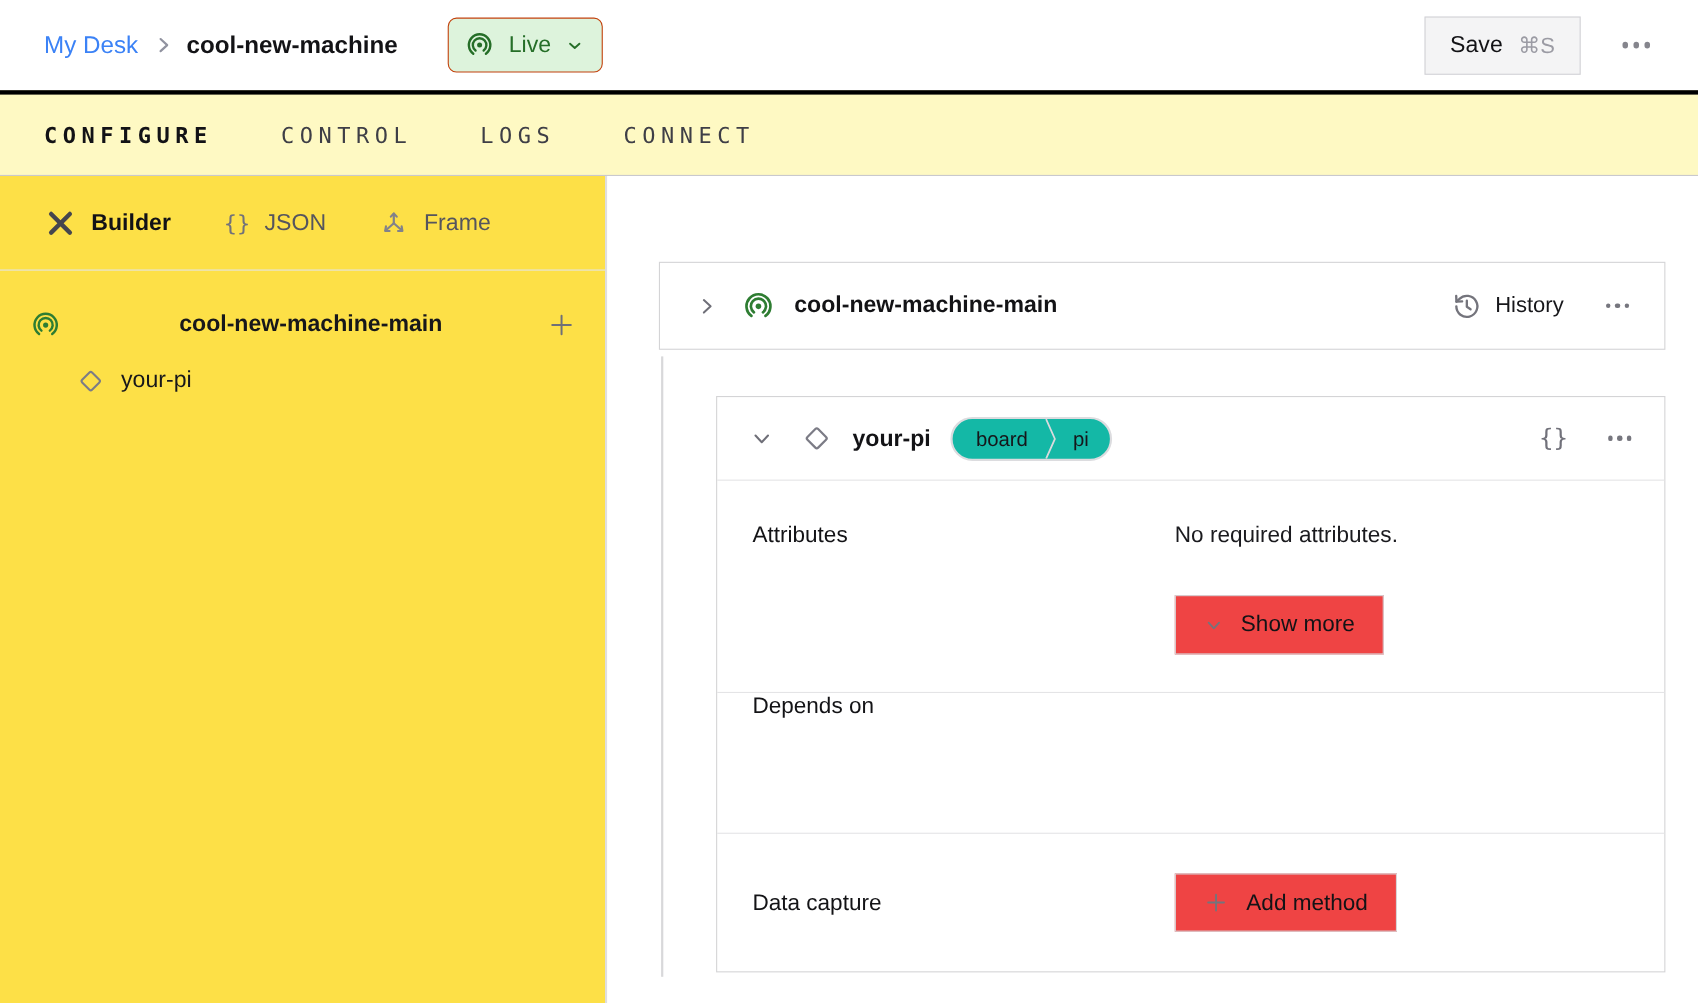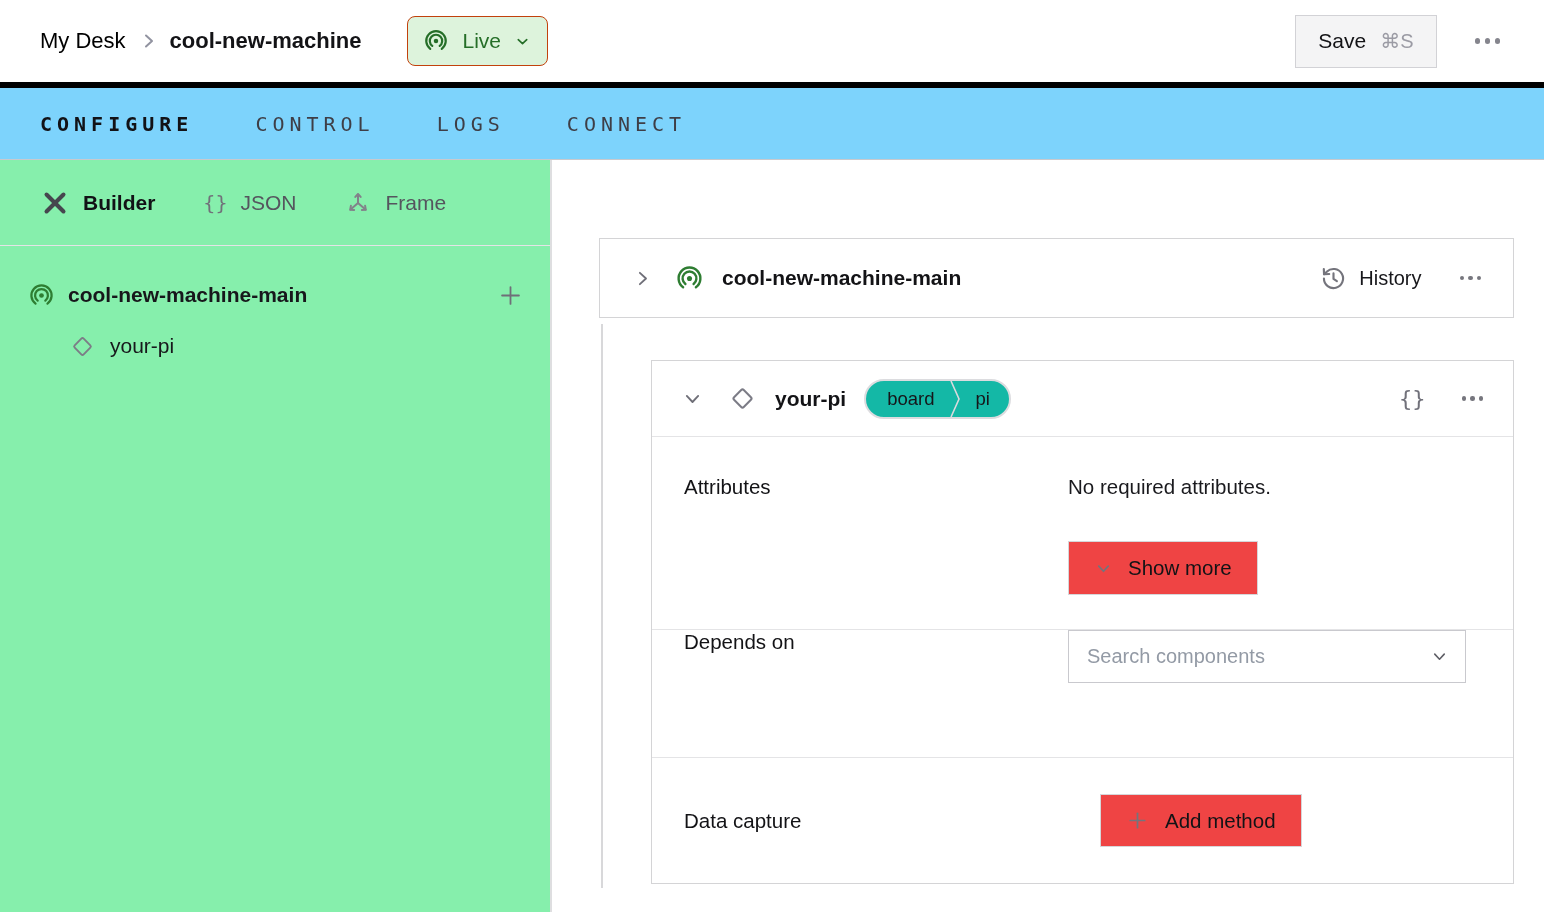--- a/index.html
+++ b/index.html
@@ -1,44 +1,44 @@
 <!DOCTYPE html>
 <html><head>
 <meta charset="utf-8">
 <style>
   * { margin:0; padding:0; box-sizing:border-box; }
   html,body { width:1544px; height:912px; overflow:hidden; background:#fff;
     font-family:"Liberation Sans", sans-serif; color:#141418; }
 
   
   .topbar { height:82px; display:flex; align-items:center; padding:0 44px 0 40px; background:#fff; }
-  .crumb-parent { font-size:22px; color:#000000; cursor:pointer; }
+  .crumb-parent { font-size:22px; color:#3b82f6; cursor:pointer; }
   .crumb-sep { margin:0 12px; display:flex; }
   .crumb-current { font-size:22px; font-weight:700; color:#131316; }
   .live { margin-left:46px; display:inline-flex; align-items:center; gap:13px; height:50px;
     padding:0 16px 0 15px; border:1px solid #c2410c; background:#ddf3dc; border-radius:8px;
     color:#256e28; font-size:21px; cursor:pointer; }
   .save { margin-left:auto; display:inline-flex; align-items:center; gap:14px; height:53px;
     padding:0 22px; background:#f4f4f5; border:1px solid #d2d2d6; font-size:21px; color:#131316; cursor:pointer; }
   .save .sc { color:#9b9ba4; font-size:20px; }
   .dots { display:inline-flex; gap:4px; align-items:center; cursor:pointer; }
   .dots i { width:4.5px; height:4.5px; border-radius:50%; background:#76767e; display:block; }
   .dots.big { gap:4.5px; margin-left:38px; }
   .dots.big i { width:5.5px; height:5.5px; background:#85858d; }
 
   
-  .tabstrip { height:78px; background:#7dd3fc; border-top:6px solid #000000; border-bottom:1px solid #c9c9cd;
+  .tabstrip { height:78px; background:#fef9c3; border-top:4px solid #000000; border-bottom:1px solid #c9c9cd;
     display:flex; align-items:center; padding-left:40px; font-family:"DejaVu Sans Mono", monospace; }
   .tab { font-size:20px; letter-spacing:5px; color:#3e3e46; margin-right:62px; cursor:pointer; }
   .tab.active { font-weight:700; color:#121216; }
 
   
   .content { display:flex; height:752px; }
 
-  .sidebar { width:552px; min-width:552px; background:#86efac; border-right:2px solid #dedee0; }
+  .sidebar { width:552px; min-width:552px; background:#fde047; border-right:2px solid #dedee0;text-align:center; }
   .viewtabs { height:86px; display:flex; align-items:center; padding-left:40px; border-bottom:1px solid #e4e4e6; }
   .vt { display:inline-flex; align-items:center; gap:13px; margin-right:48px; font-size:21px; color:#55555e; cursor:pointer; }
   .vt.active { color:#121216; font-weight:700; }
   .braces { font-family:"DejaVu Sans Mono", monospace; font-size:20px; color:#71717a; }
 
   .tree { padding-top:22px; }
   .trow1 { display:flex; align-items:center; height:54px; padding:0 26px 0 28px; cursor:pointer; }
   .trow1 .lbl { font-size:21px; font-weight:700; margin-left:13px; flex:1; color:#17171b; }
   .plusbtn { display:flex; align-items:center; cursor:pointer; }
   .trow2 { display:flex; align-items:center; height:48px; padding-left:70px; cursor:pointer; }
@@ -68,21 +68,21 @@
   .sec-attr .scontent { display:flex; flex-direction:column; align-items:flex-start; }
   .empty { font-size:20.5px; color:#1a1a1e; }
   .graybtn { display:inline-flex; align-items:center; gap:15px; background:#ef4444; border:1px solid #d6d6d9;
     height:54px; padding:0 25px; font-size:20.5px; color:#131316; cursor:pointer; }
   .showmore { margin-top:42px; }
   .sec-dep { height:128px; align-items:flex-start; }
   .selectbox { width:398px; height:53px; border:1px solid #c9c9ce; background:#fff; display:flex;
     align-items:center; padding:0 16px 0 18px; cursor:pointer; }
   .selectbox input { border:none; outline:none; flex:1; font-size:20px; font-family:inherit; background:transparent; color:#141418; min-width:0; }
   .selectbox input::placeholder { color:#939aa5; }
-  .sec-data { height:126px; align-items:center;gap:32px; }
+  .sec-data { height:126px; align-items:center; }
   .addbtn { height:53px; gap:16px; }
 
   .green { color:#2e7d32; display:flex; }
   svg { display:block; }
 </style>
 </head>
 <body>
 
 <header class="topbar">
   <span class="crumb-parent">My Desk</span>
@@ -243,26 +243,20 @@
             <svg width="19" height="19" viewBox="0 0 24 24" fill="none" stroke="#74747c" stroke-width="2.1" stroke-linecap="round" stroke-linejoin="round">
                 <polyline points="6,9 12,15.5 18,9"></polyline>
               </svg>
             <span>Show more</span>
           </button>
         </div>
       </div>
 
       <div class="sec sec-dep">
         <span class="slabel">Depends on</span>
-        <div class="selectbox">
-          <input type="text" placeholder="Search components" style="">
-          <svg width="19" height="19" viewBox="0 0 24 24" fill="none" stroke="#5f5f66" stroke-width="2" stroke-linecap="round" stroke-linejoin="round">
-              <polyline points="6,9 12,15.5 18,9"></polyline>
-            </svg>
-        </div>
       </div>
 
       <div class="sec sec-data">
         <span class="slabel">Data capture</span>
         <button class="graybtn addbtn">
           <svg width="23" height="23" viewBox="0 0 24 24" fill="none" stroke="#74747c" stroke-width="1.8" stroke-linecap="round">
               <path d="M12 4.5 V19.5"></path>
               <path d="M4.5 12 H19.5"></path>
             </svg>
           <span>Add method</span>

